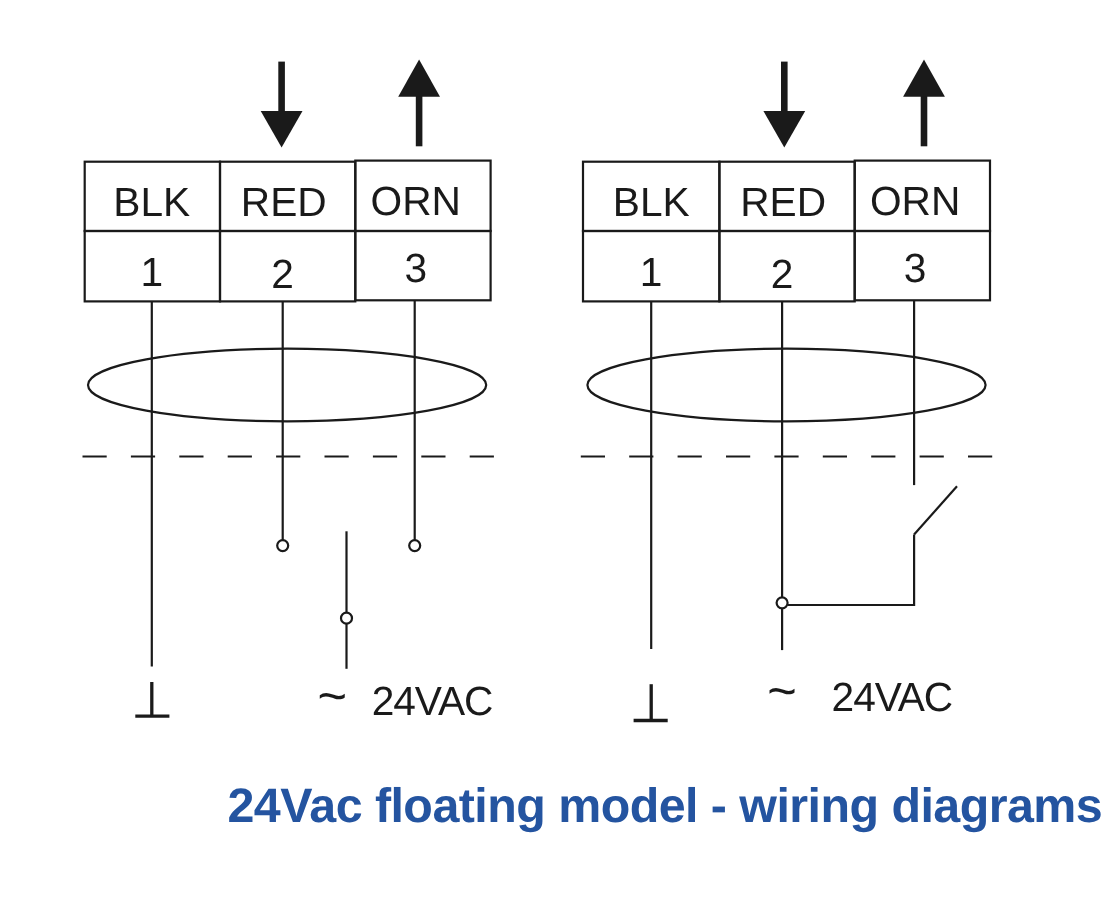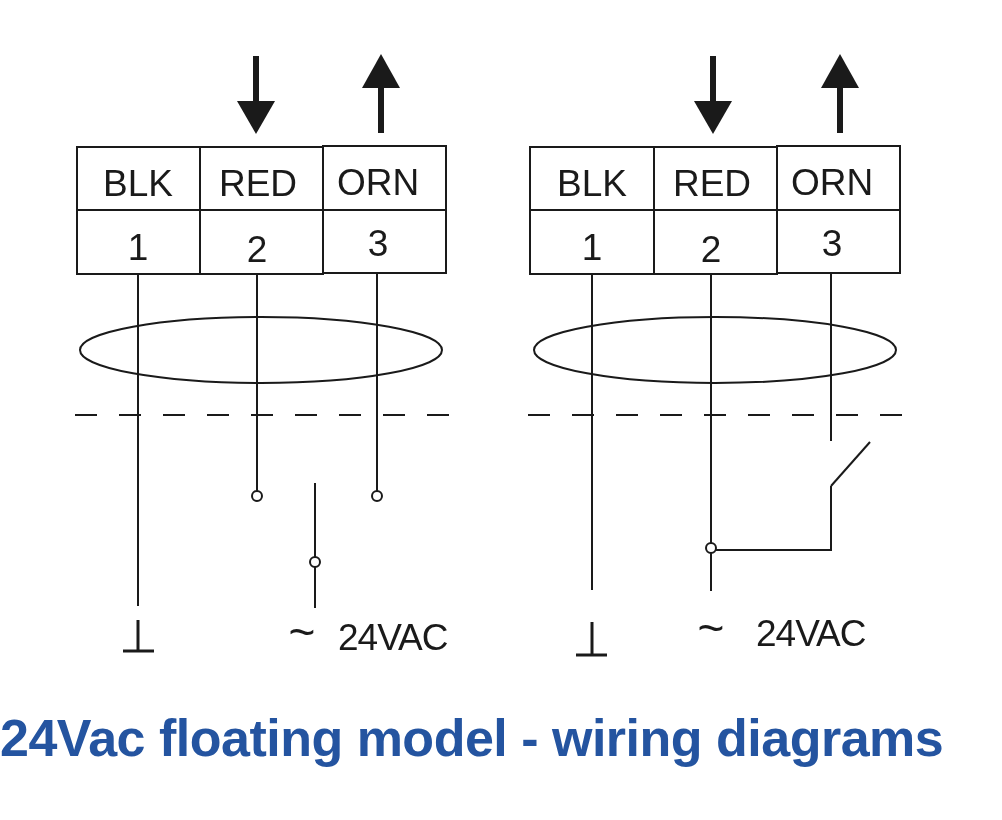--- a/index.html
+++ b/index.html
@@ -1,20 +1,20 @@
 <!DOCTYPE html>
 <html><head>
 <meta charset="utf-8">
 <style>
   html,body{margin:0;padding:0;background:#ffffff;}
   body{width:1002px;height:820px;position:relative;overflow:hidden;}
   svg{position:absolute;left:0;top:0;}
   .lbl{font-family:"Liberation Sans",sans-serif;fill:#1a1a1a;}
-  .title{position:absolute;left:0;top:708px;width:1002px;text-align:left;
-    font-family:"Liberation Sans",sans-serif;font-weight:bold;font-size:52px;
+  .title{position:absolute;left:0;top:708px;width:1002px;text-align:right;
+    font-family:"Liberation Sans",sans-serif;font-weight:bold;font-size:44px;
     letter-spacing:-0.5px;}
 </style>
 </head>
 <body>
 
 <svg width="1002" height="820" viewBox="0 0 1002 820">
 
   <g stroke="#1a1a1a" fill="none">
 
     <g>

